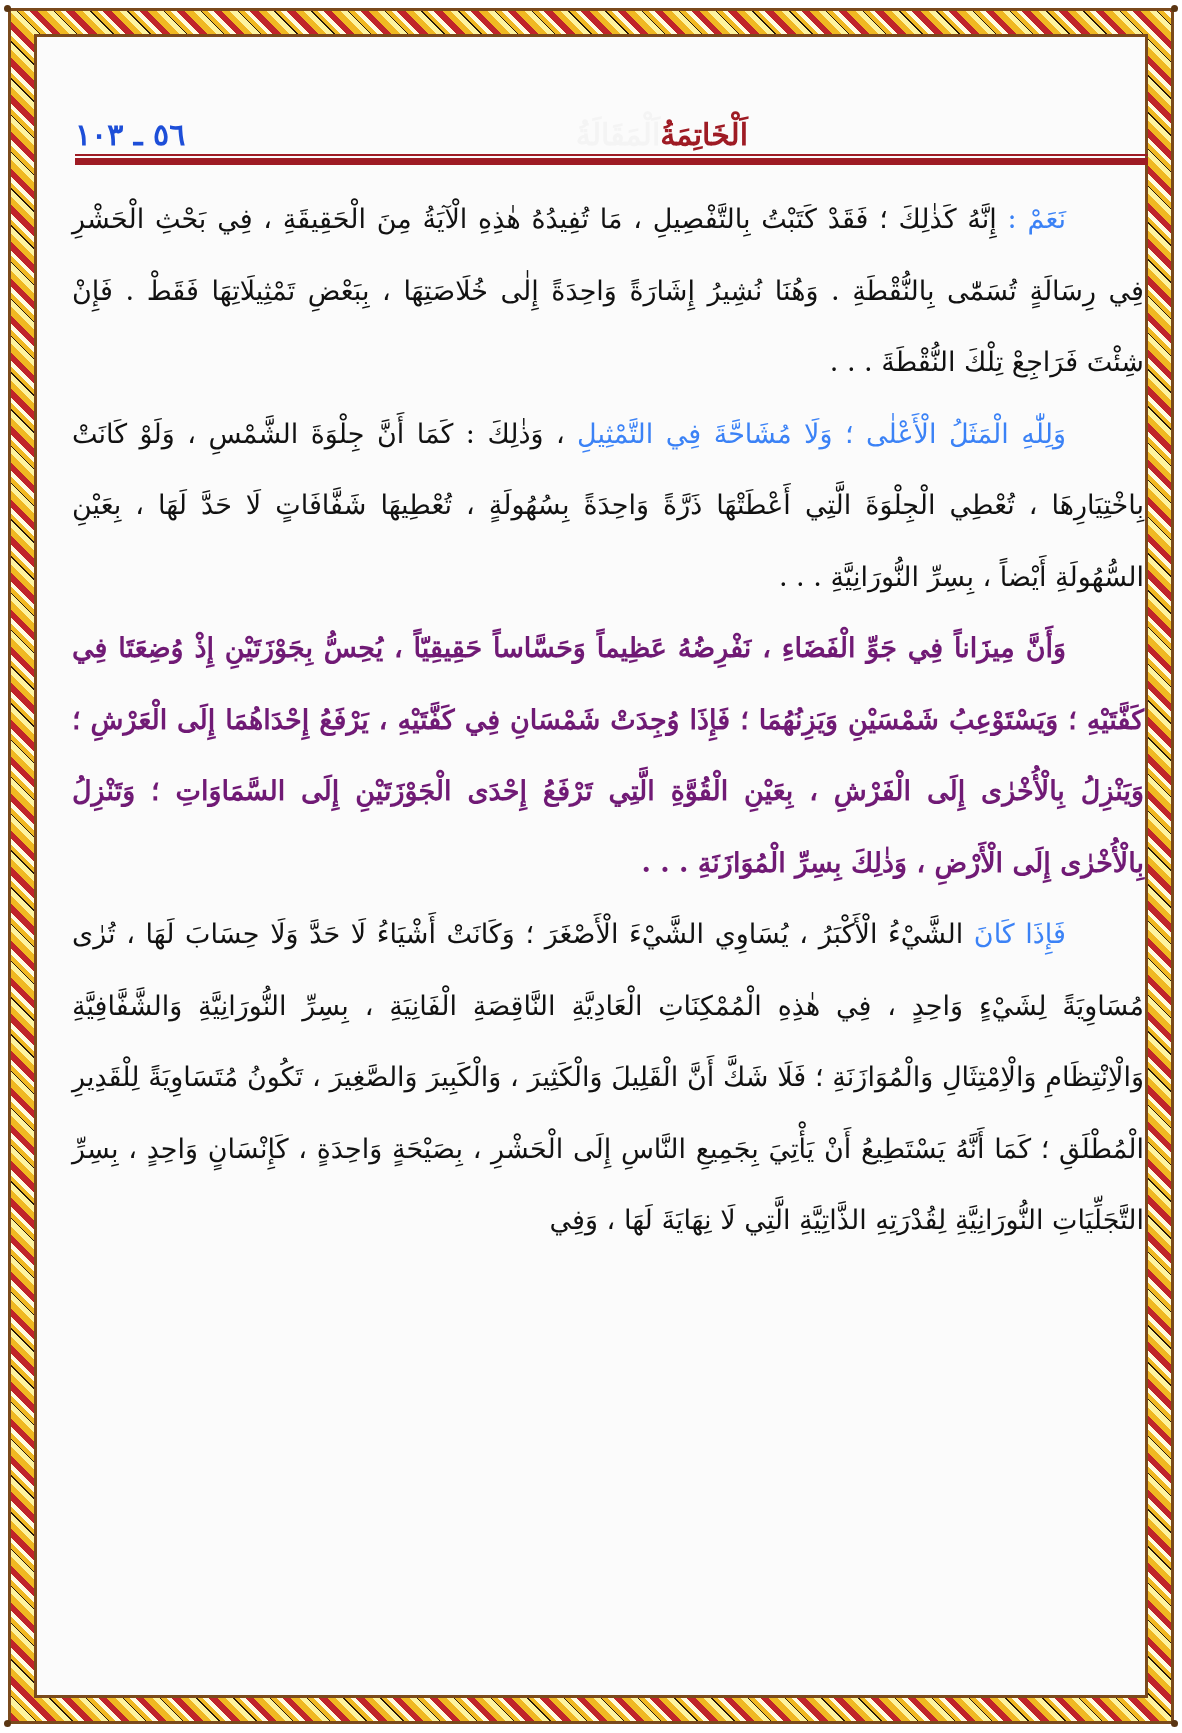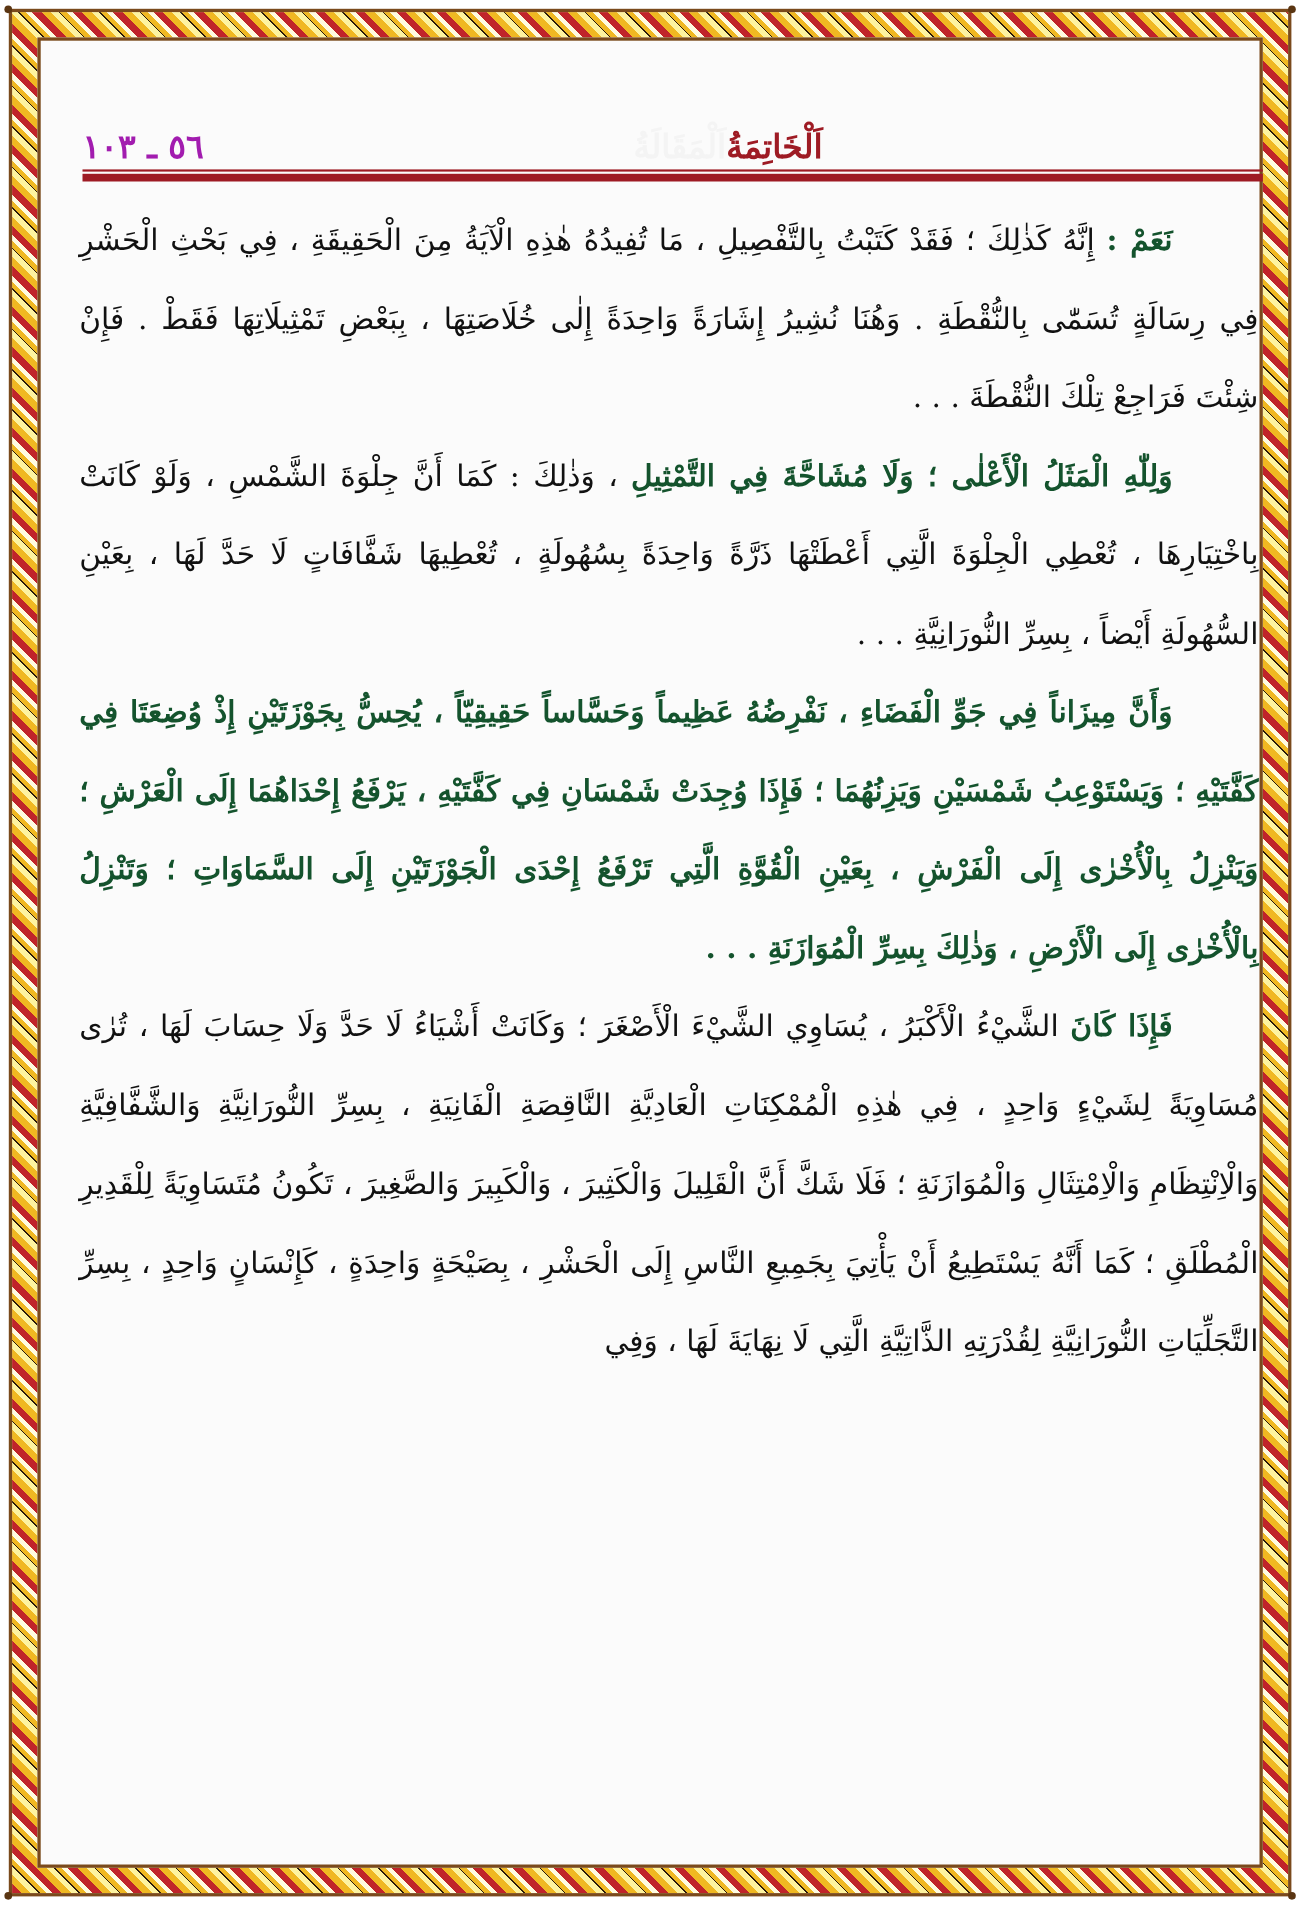--- a/index.html
+++ b/index.html
@@ -30,36 +30,36 @@
     position: absolute; left: 35px; top: 70px; width: 1073px; height: 50px;
     direction: rtl;
   }
   .header-title {
     position: absolute; right: 400px; top: 0; font-size: 30px; font-weight: bold;
     color: #9e1b24; line-height: 50px;
   }
   .header-title .ghost { color: #f4f4f4; margin-left: 8px; }
   .header-pages {
     position: absolute; left: 0; top: 0; font-size: 30px; font-weight: bold;
-    color: #a21caf; line-height: 50px; direction: rtl;
+    color: #1d4ed8; line-height: 50px; direction: rtl;
   }
   .rule-thin {
     position: absolute; left: 35px; top: 114px; width: 1073px; height: 2px; background: #9e1b24;
   }
   .rule-thick {
     position: absolute; left: 35px; top: 118px; width: 1073px; height: 7px; background: #9e1b24;
   }
   .body-text {
     position: absolute; left: 32px; top: 143px; width: 1072px;
     direction: rtl; text-align: justify; text-align-last: right;
     font-size: 27px; line-height: 71.5px; color: #111;
   }
   .body-text p { margin: 0; text-indent: 78px; }
-  .red { color: #14532d; font-weight: bold; }
-  .all-red { color: #14532d; font-weight: bold; }
+  .red { color: #3b82f6; font-weight: normal; }
+  .all-red { color: #701a75; font-weight: bold; }
 </style>
 </head>
 <body>
 
 <div class="frame"></div>
 <div class="frame-inner-line"></div>
 <span class="corner-knob" style="left:4px;top:5px"></span>
 <span class="corner-knob" style="right:4px;top:5px"></span>
 <span class="corner-knob" style="left:4px;bottom:6px"></span>
 <span class="corner-knob" style="right:4px;bottom:6px"></span>

